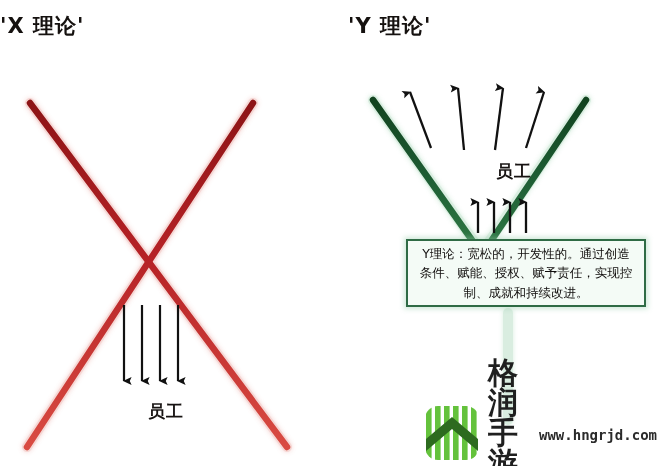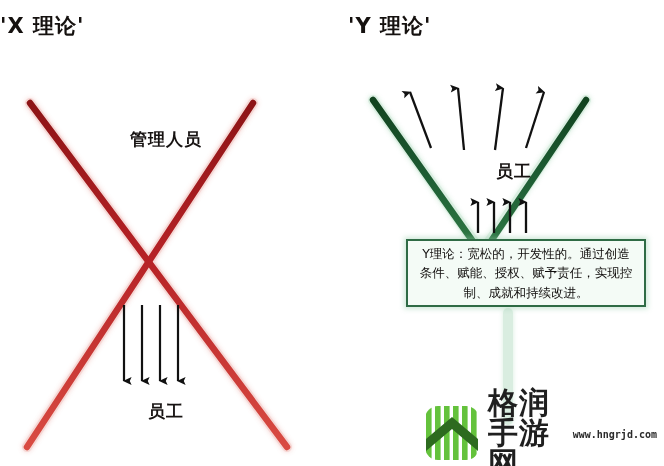--- a/index.html
+++ b/index.html
@@ -127,21 +127,21 @@
     gap: 5px;
     margin-top: 4px;
     width: 100%;
   }
   .wm-rule {
     flex: 1 1 auto;
     height: 2px;
     background: #3a3a3a;
   }
   #wm-url {
-    font-size: 10px;
+    font-size: 14px;
     font-weight: bold;
     color: #2b2b2b;
     font-family: "DejaVu Sans Mono", "Liberation Mono", monospace;
     white-space: nowrap;
     text-align: center;
   }
 </style>
 </head>
 <body>
 
@@ -179,21 +179,20 @@
       <line x1="253" y1="103" x2="27" y2="447" stroke="url(#redStroke)" stroke-width="6.5" stroke-linecap="round"></line>
 
       <g stroke="#111111" stroke-width="2.2" marker-end="url(#blackArrowDown)">
         <line x1="124" y1="305" x2="124" y2="381"></line>
         <line x1="142" y1="305" x2="142" y2="381"></line>
         <line x1="160" y1="305" x2="160" y2="381"></line>
         <line x1="178" y1="305" x2="178" y2="381"></line>
       </g>
     </svg>
 
-    <div class="node-label" id="x-top-label" style="left:0; top:128px; width:100%;">管理人员</div>
 
     <div class="node-label" id="x-bottom-label" style="left:0; top:400px; width:100%;">员工</div>
   </div>
 
 
   <div class="panel" id="panel-y">
 
     <div class="title">'Y 理论'</div>
 
     <svg class="svg-layer" viewBox="0 0 332 466">

